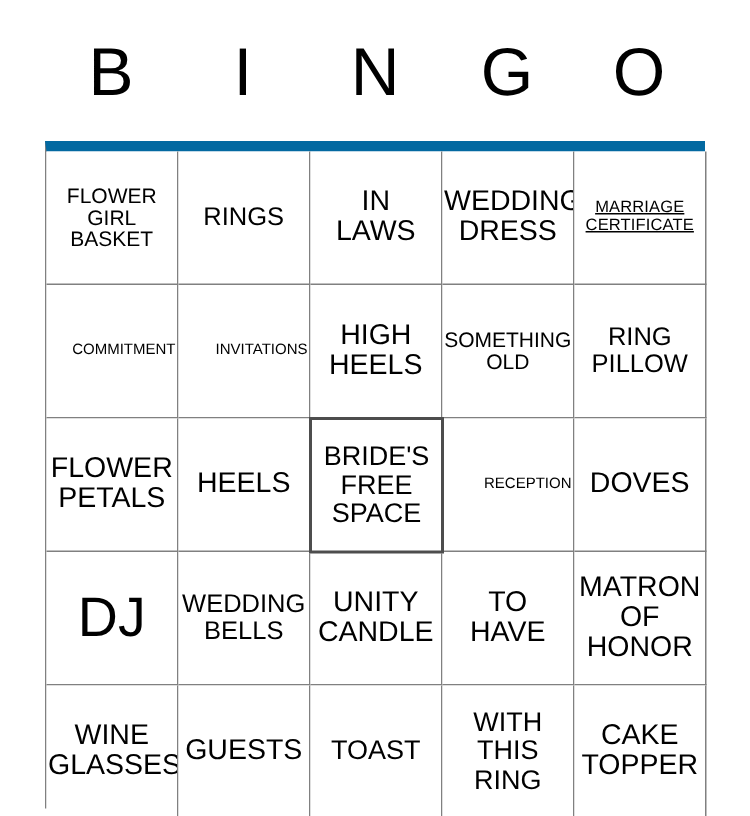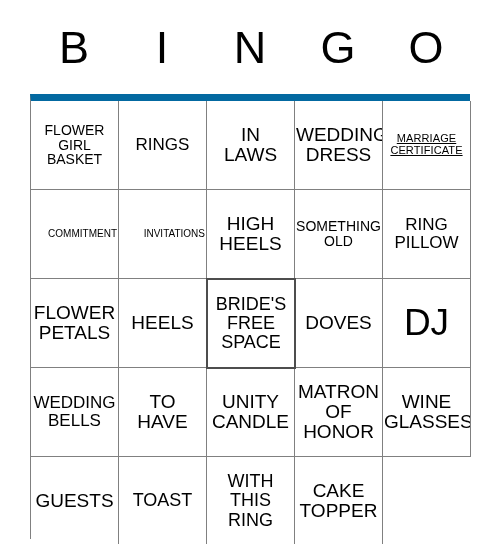--- a/index.html
+++ b/index.html
@@ -162,36 +162,39 @@
       </div>
       <div class="bingo-cell">
         <span class="cell-text fs-xxl">HEELS</span>
       </div>
       <div class="bingo-cell free-space">
         <span class="cell-text fs-l">BRIDE'S
 FREE
 SPACE</span>
       </div>
       <div class="bingo-cell">
+        <span class="cell-text fs-s">RECEPTION</span>
+      </div>
+      <div class="bingo-cell">
         <span class="cell-text fs-xxl">DOVES</span>
       </div>
       <div class="bingo-cell">
         <span class="cell-text fs-huge">DJ</span>
       </div>
       <div class="bingo-cell">
         <span class="cell-text fs-m">WEDDING
 BELLS</span>
       </div>
       <div class="bingo-cell">
+        <span class="cell-text fs-ml">UNITY
+CANDLE</span>
+      </div>
+      <div class="bingo-cell">
         <span class="cell-text fs-xxl">TO
 HAVE</span>
-      </div>
-      <div class="bingo-cell">
-        <span class="cell-text fs-ml">UNITY
-CANDLE</span>
       </div>
       <div class="bingo-cell">
         <span class="cell-text fs-ml">MATRON
 OF
 HONOR</span>
       </div>
       <div class="bingo-cell">
         <span class="cell-text fs-ml">WINE
 GLASSES</span>
       </div>

